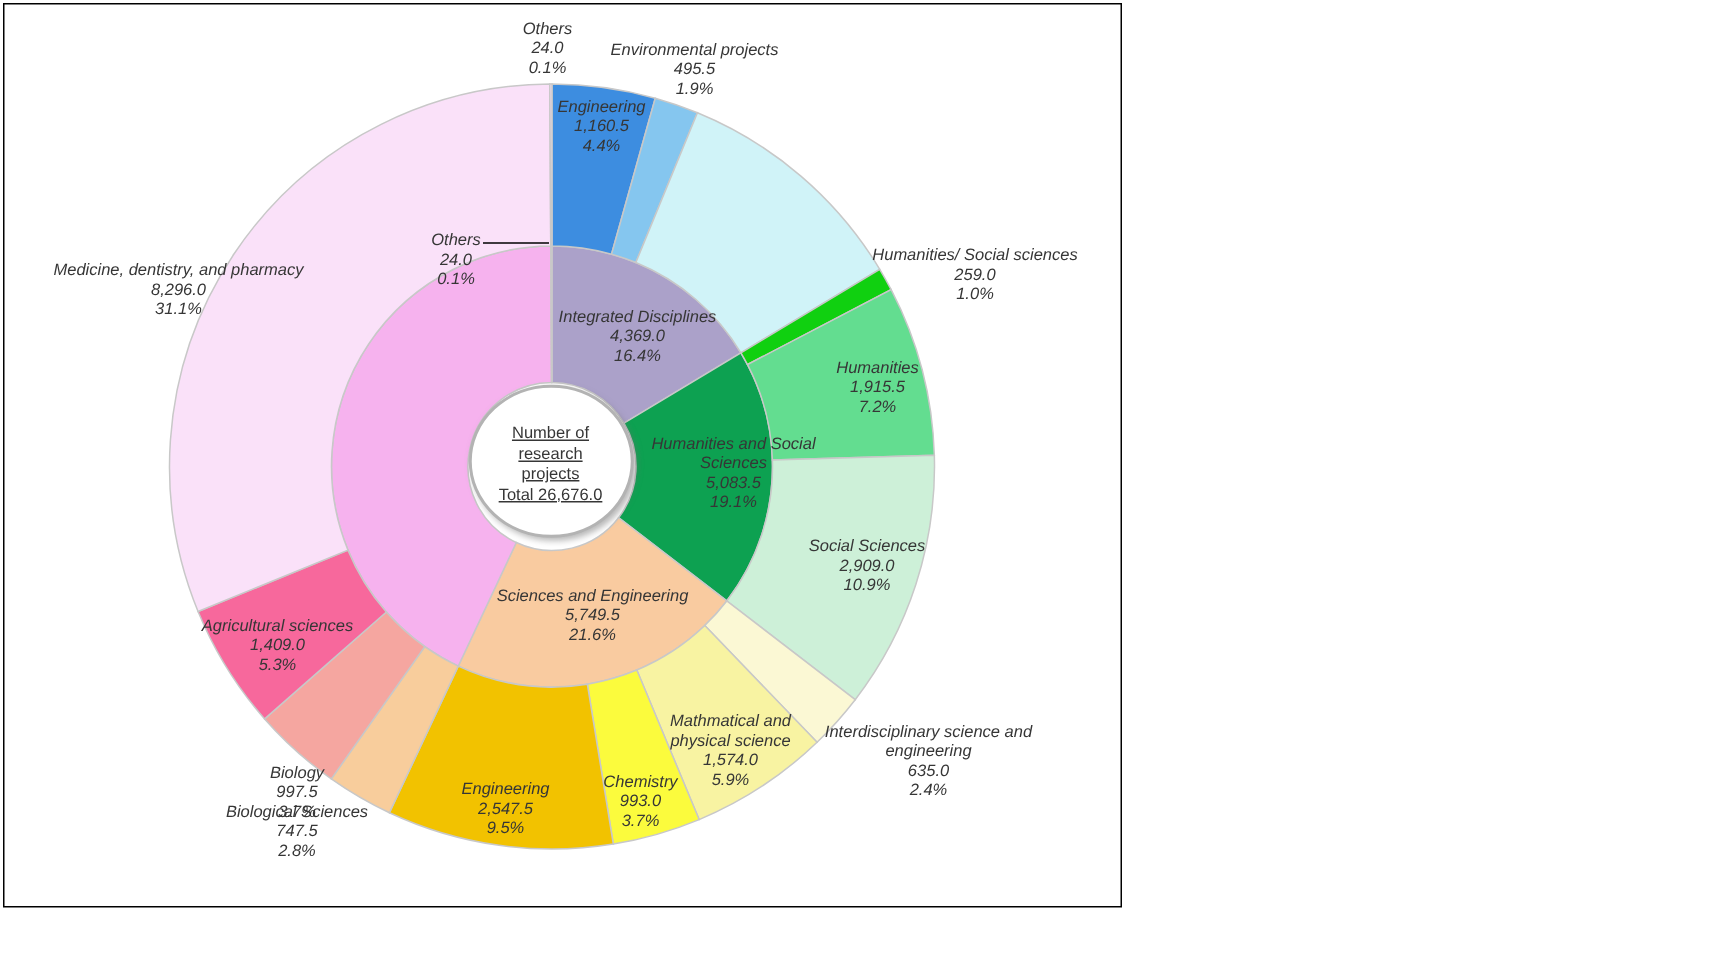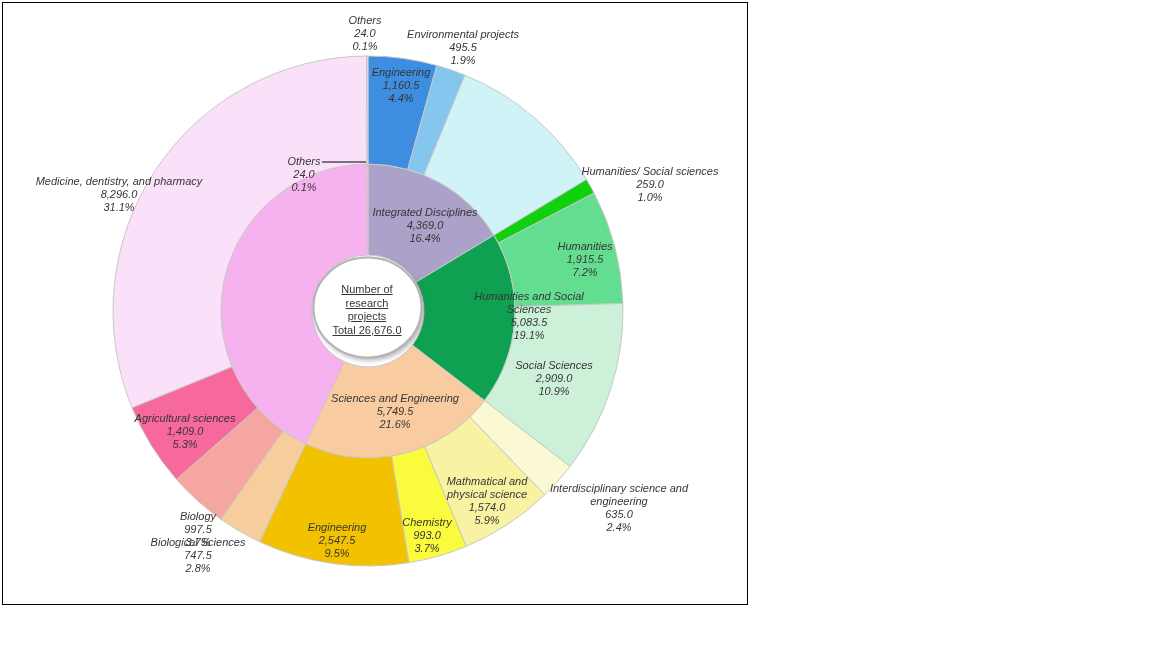--- a/index.html
+++ b/index.html
@@ -51,21 +51,21 @@
     <line x1="322" y1="162" x2="366" y2="162" stroke="#000" stroke-width="1"></line>
     <ellipse cx="367.5" cy="307.5" rx="54" ry="50" fill="#ffffff" stroke="#b3b3b3" stroke-width="2" style="filter: drop-shadow(2px 2.5px 2px rgba(110,110,110,0.5));"></ellipse>
   </svg>
 
 <div id="labels">
     <div class="seg-label" style="left: 425px; top: 225px;">
       <div>Integrated Disciplines</div>
       <div>4,369.0</div>
       <div>16.4%</div>
     </div>
-    <div class="seg-label" style="left: 489px; top: 316px; margin-left: 40px;">
+    <div class="seg-label" style="left: 489px; top: 316px;">
       <div>Humanities and Social</div>
       <div>Sciences</div>
       <div>5,083.5</div>
       <div>19.1%</div>
     </div>
     <div class="seg-label" style="left: 395px; top: 411px;">
       <div>Sciences and Engineering</div>
       <div>5,749.5</div>
       <div>21.6%</div>
     </div>
@@ -87,21 +87,21 @@
     <div class="seg-label" style="left: 650px; top: 184px;">
       <div>Humanities/ Social sciences</div>
       <div>259.0</div>
       <div>1.0%</div>
     </div>
     <div class="seg-label" style="left: 585px; top: 259px;">
       <div>Humanities</div>
       <div>1,915.5</div>
       <div>7.2%</div>
     </div>
-    <div class="seg-label" style="left: 554px; top: 378px;">
+    <div class="seg-label" style="left: 578px; top: 378px;">
       <div>Social Sciences</div>
       <div>2,909.0</div>
       <div>10.9%</div>
     </div>
     <div class="seg-label" style="left: 619px; top: 508px;">
       <div>Interdisciplinary science and</div>
       <div>engineering</div>
       <div>635.0</div>
       <div>2.4%</div>
     </div>

